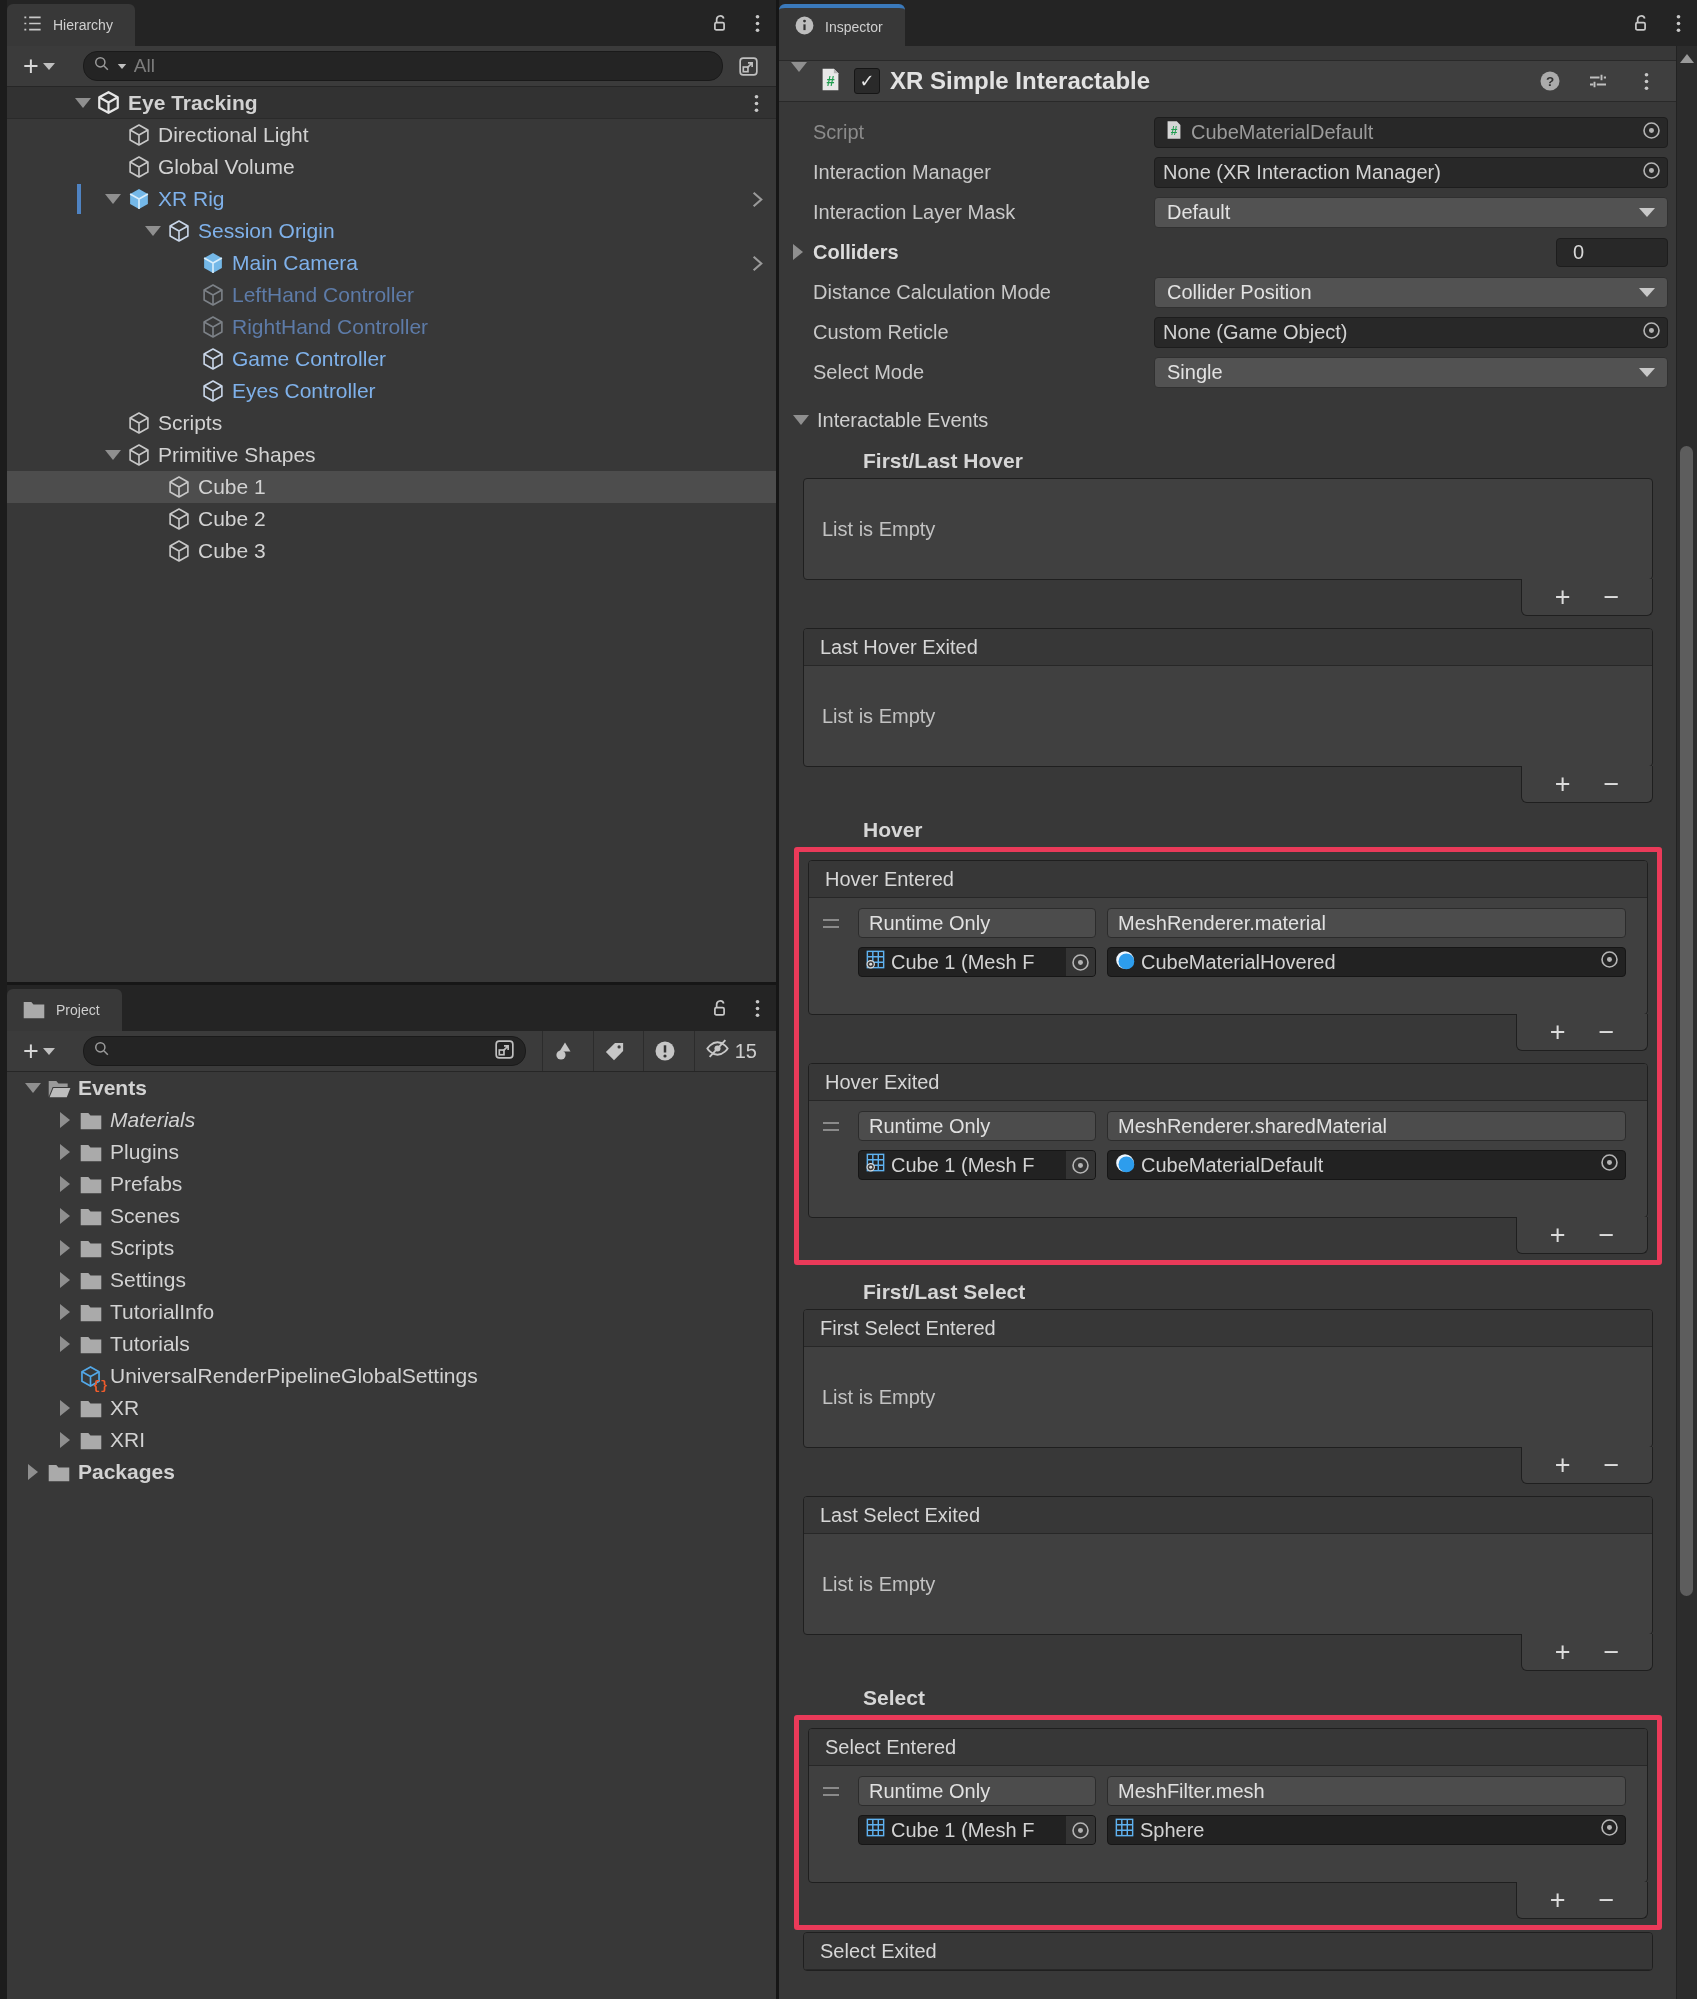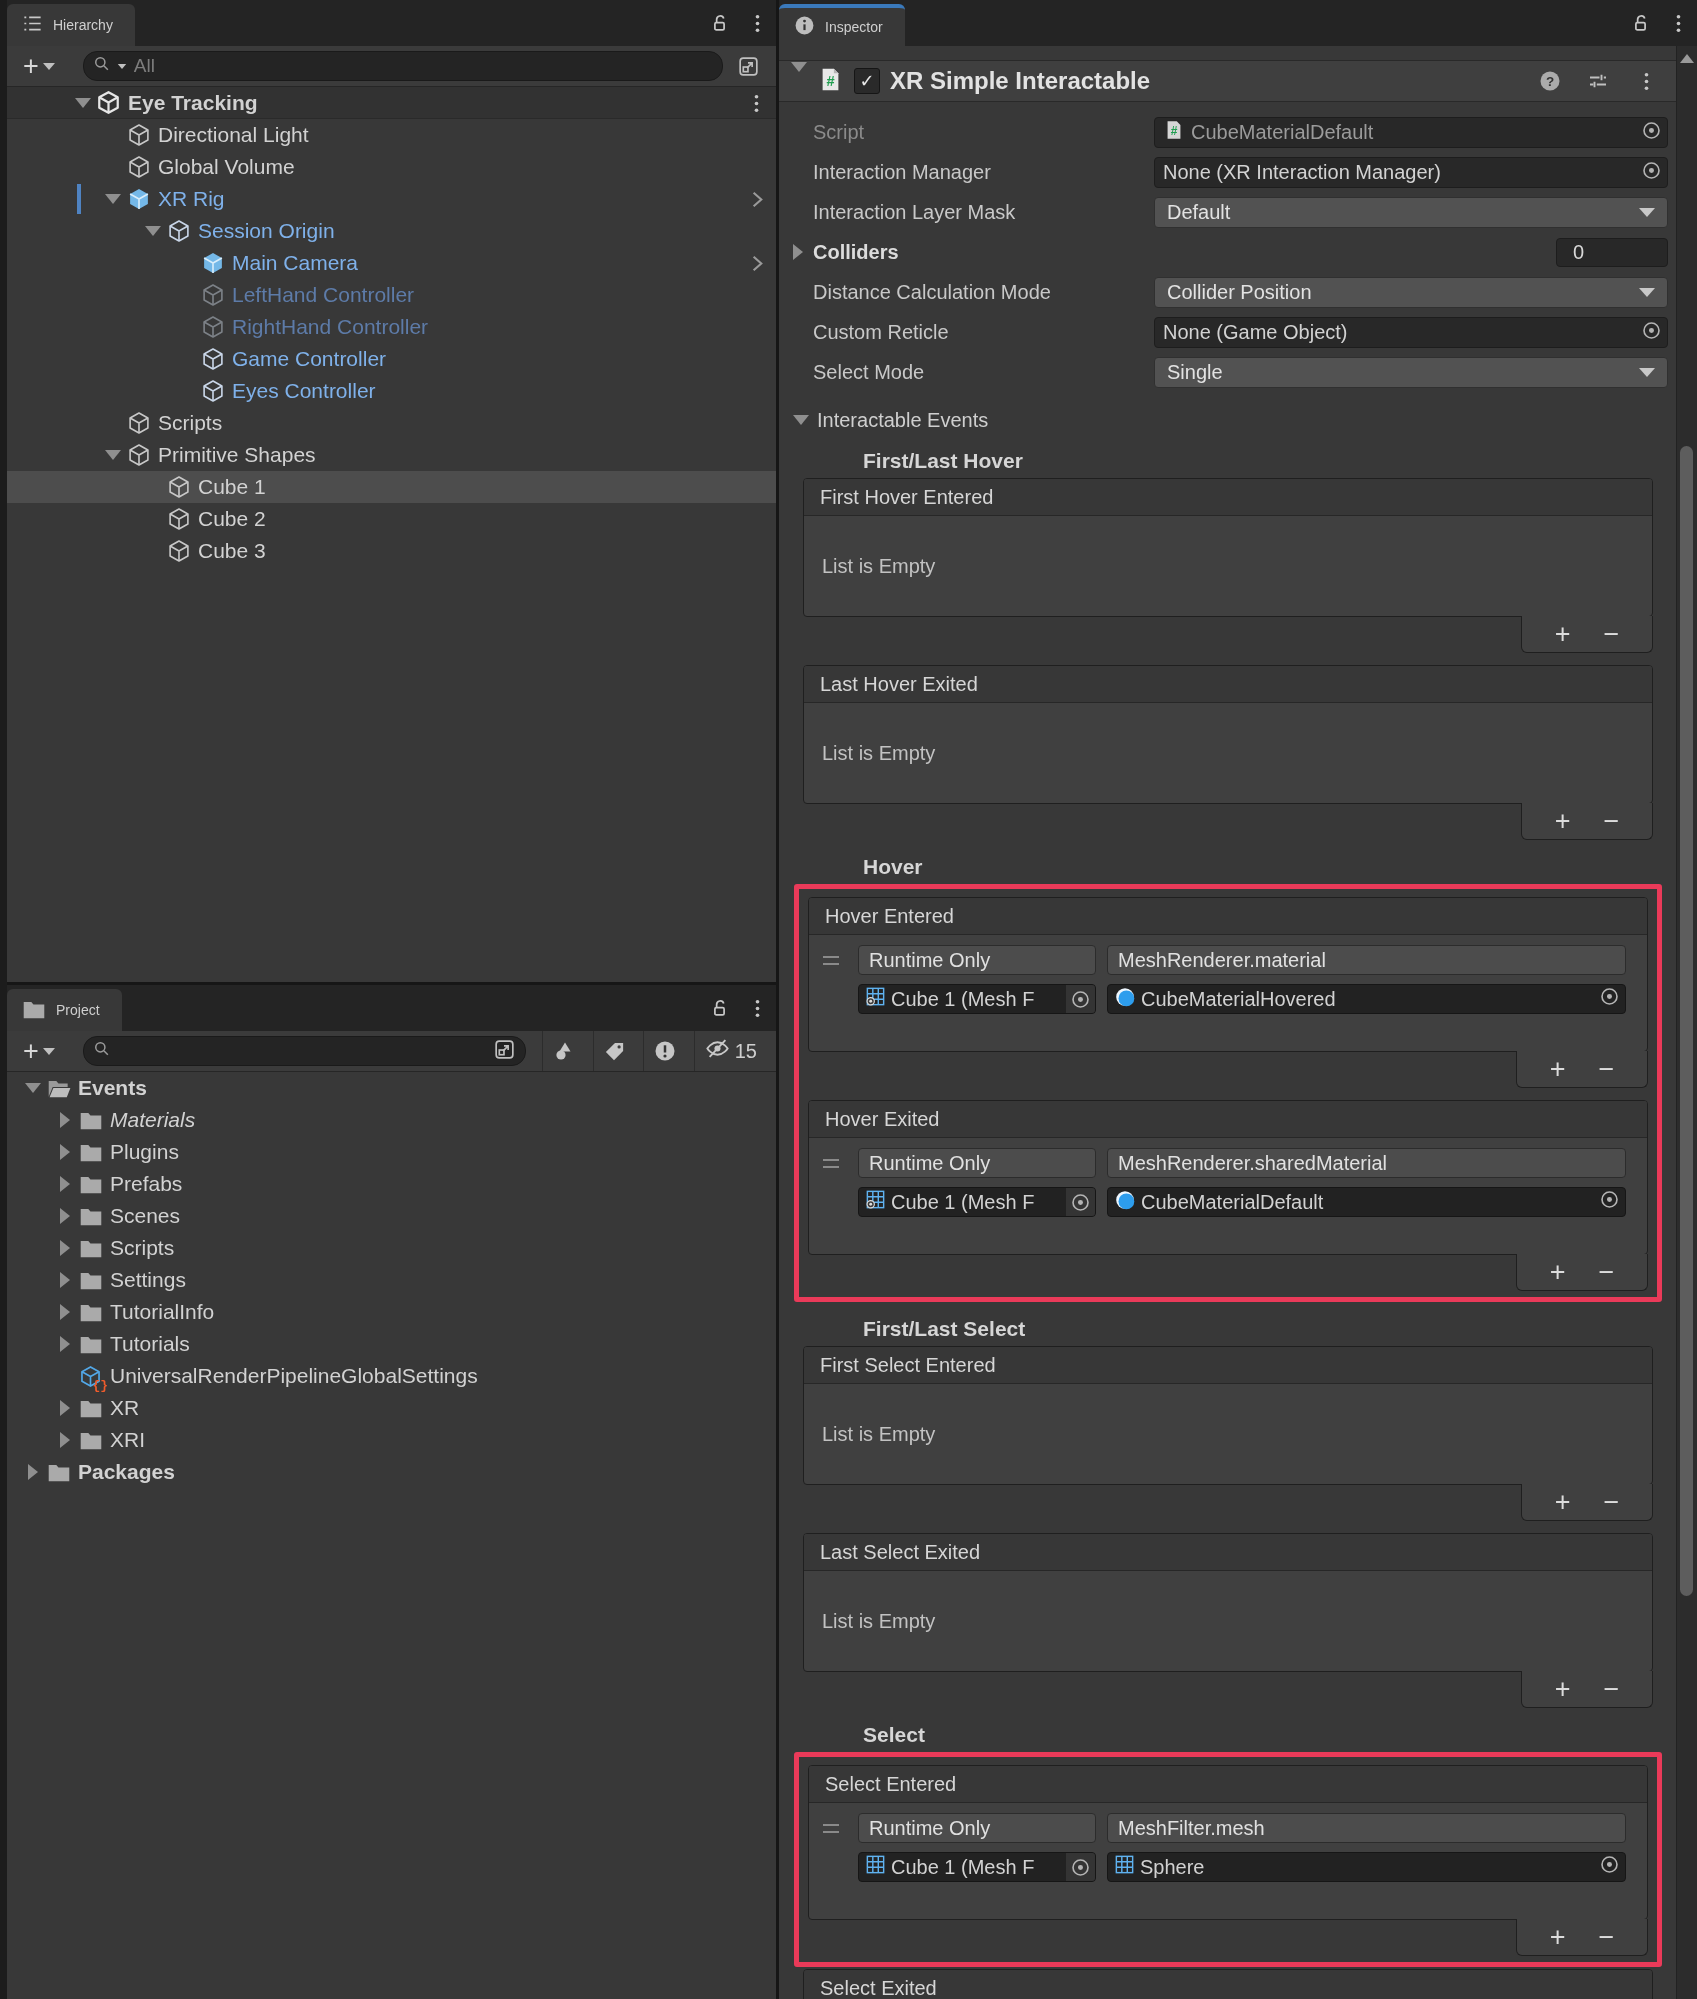--- a/index.html
+++ b/index.html
@@ -760,21 +760,20 @@
           </div>
         </div>
       <div class="evfold">
         <span class="tri-d"></span>
         <span>Interactable Events</span>
       </div>
       <div id="sections">
           <div class="eheading">First/Last Hover</div>
           <div class="box-unit">
             <div class="ebox">
-              <div class="ebox-h">First Hover Entered</div>
               <div class="ebody-empty">
                 <span>List is Empty</span>
               </div>
             </div>
             <div class="tray">
               <span>+</span>
               <span>−</span>
             </div>
           </div>
           <div class="box-unit">

